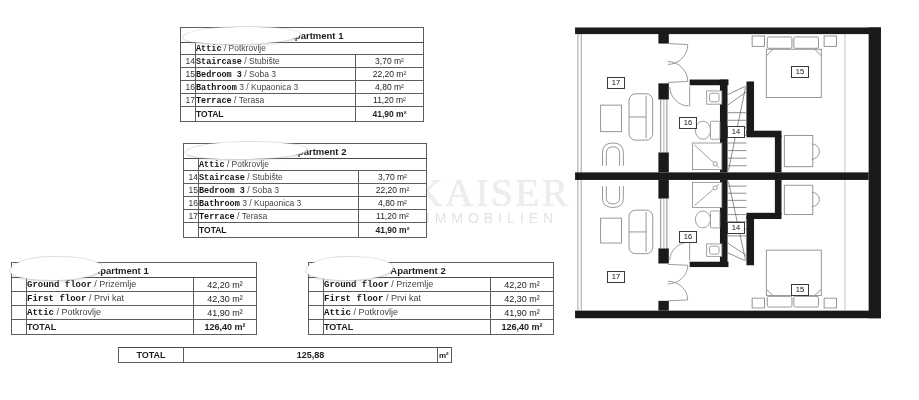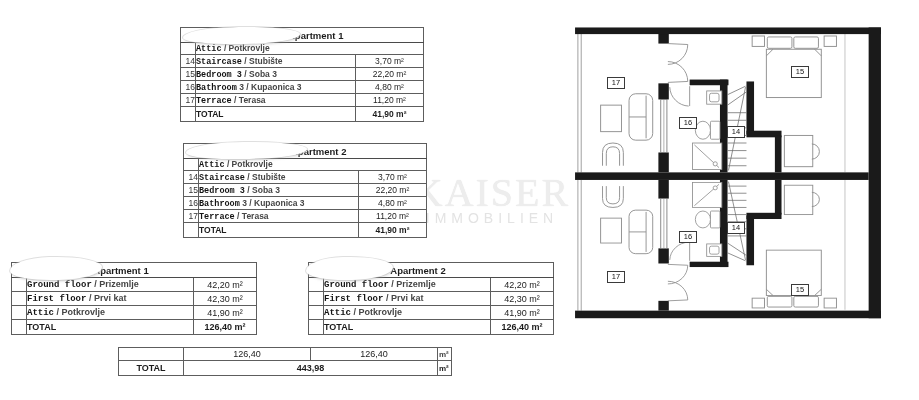--- a/index.html
+++ b/index.html
@@ -10,21 +10,21 @@
   .wm{position:absolute;z-index:0;text-align:center;user-select:none;}
   .wm1{font-family:"Liberation Serif", serif;font-size:40px;line-height:42px;
        letter-spacing:2px;color:#ededed;text-shadow:0 0 1px #e2e2e2;}
   .wm2{font-size:14px;letter-spacing:5px;color:#e3e3e3;margin-top:-4px;}
 
   
   .sheet{position:absolute;border-collapse:collapse;table-layout:fixed;background:#fff;
          z-index:2;border:1.5px solid #4a4a4a;}
   .sheet td{border:1px solid #5d5d5d;overflow:hidden;white-space:nowrap;padding:0;
             vertical-align:middle;}
-  .lt{color:#454545;font-weight:bold;}
+  .lt{color:#454545;font-weight:normal;}
   b{color:#141414;font-family:Liberation Mono, monospace;}
   .num{text-align:right;padding-right:2px;color:#333;}
   .desc{padding-left:3px;}
   .val{text-align:center;padding-right:3px;}
   .ctr{text-align:center;}
 
   .attic{font-size:8.5px;}
   .attic td{height:12px;}
   .attic tr.hdr td{height:14px;font-weight:bold;font-size:9.5px;text-align:center;
                    padding-left:22px;border-bottom:1.5px solid #4a4a4a;}
@@ -217,29 +217,23 @@
     </table>
 
   <table class="sheet grand" style="left:118px;top:347px">
     <colgroup>
         <col style="width:65px">
         <col style="width:127px">
         <col style="width:127px">
         <col style="width:14px">
       </colgroup>
     <tbody>
-    <tr>
-      <td></td>
-      <td class="ctr">126,40</td>
-      <td class="ctr">126,40</td>
-      <td class="unit lt">m²</td>
-    </tr>
     <tr class="tot">
       <td class="ctr">TOTAL</td>
-      <td class="ctr" colspan="2">443,98</td>
+      <td class="ctr" colspan="2">125,88</td>
       <td class="unit">m²</td>
     </tr>
   </tbody>
     </table>
 
   <div class="blob" style="left:183px;top:27px;width:117px;height:17px"></div>
   <div class="blob" style="left:186px;top:142px;width:121px;height:17px"></div>
   <div class="blob" style="left:10px;top:257px;width:92px;height:23px"></div>
   <div class="blob" style="left:306px;top:257px;width:87px;height:23px"></div>
 

